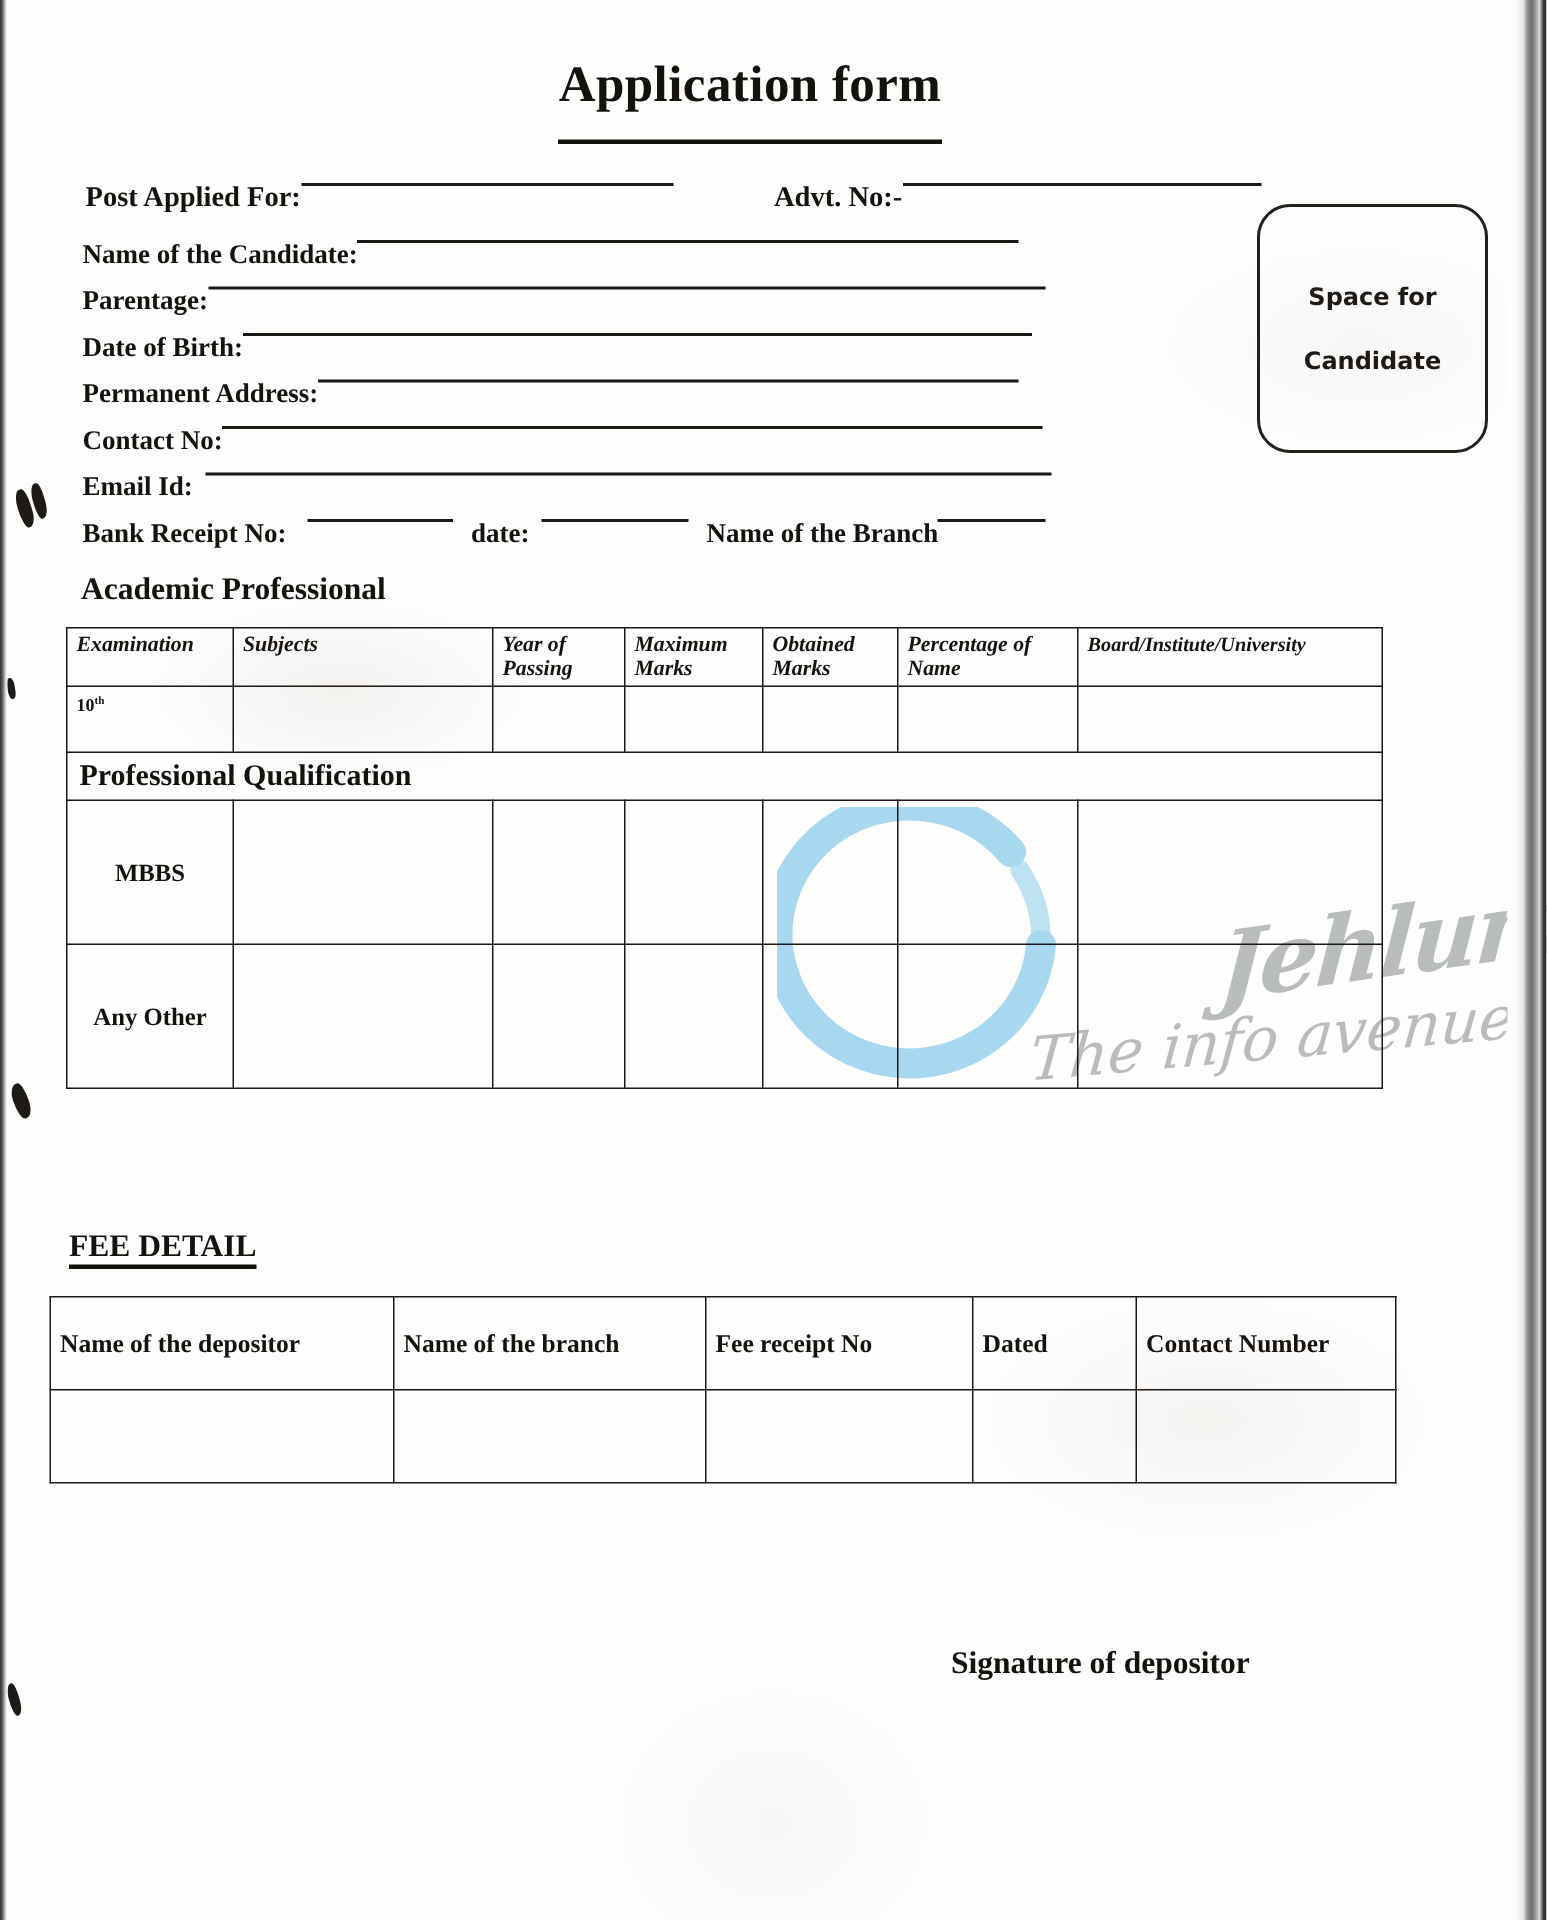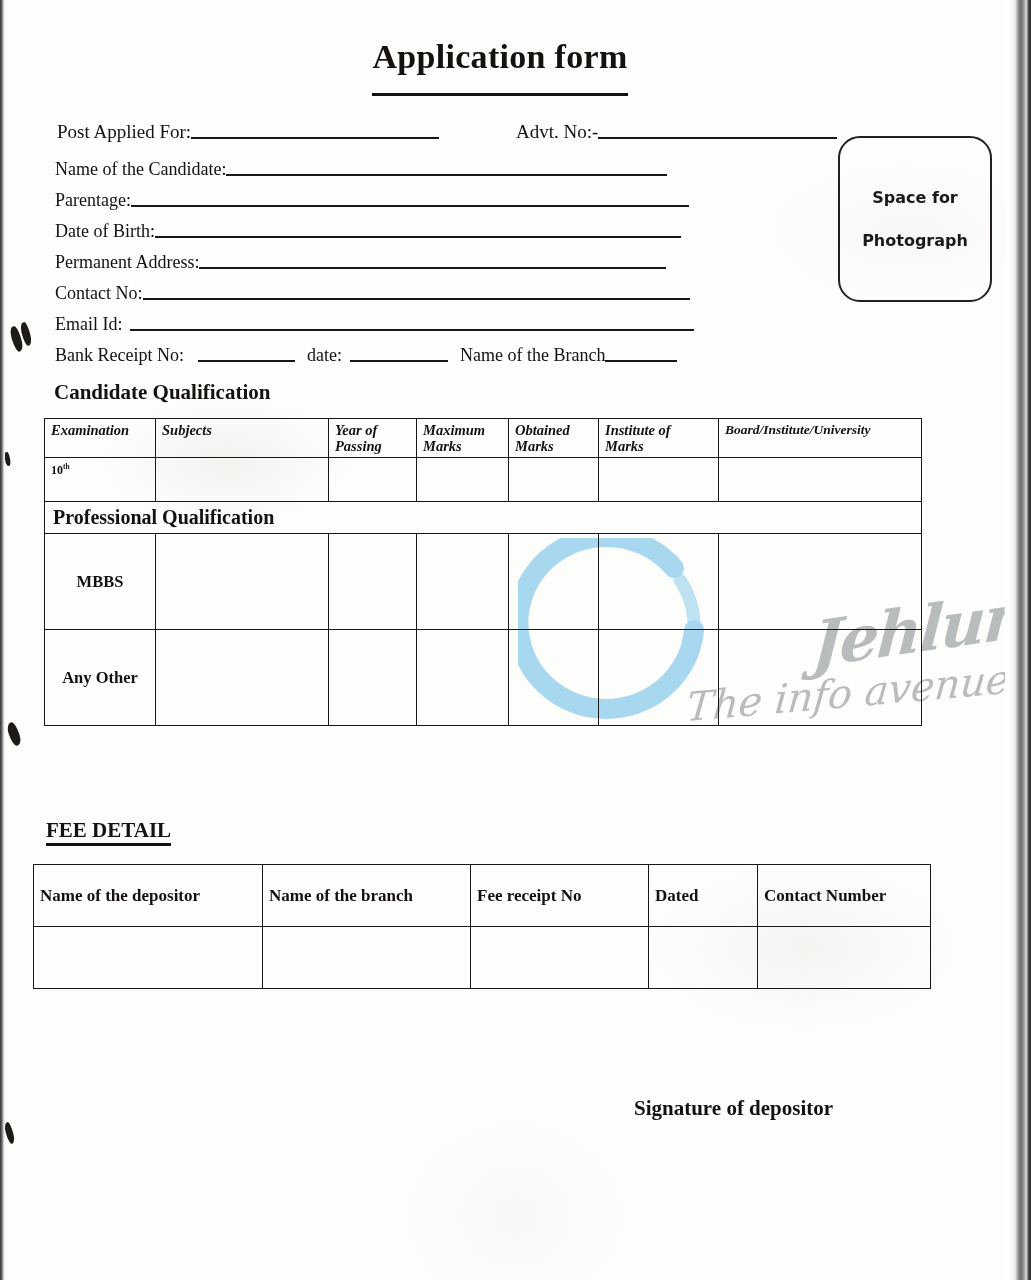--- a/index.html
+++ b/index.html
@@ -92,22 +92,22 @@
     text-align: center;
     font-size: 34px; font-weight: 700;
     letter-spacing: .3px;
   }
   .doc-title span {
     border-bottom: 3px solid #14110f;
     padding-bottom: 18px;
   }
 
   
-  .field { position: absolute; font-weight: 400; white-space: nowrap;
-           display: flex; align-items: flex-end; }
+  .field { position: absolute; font-weight: 700; white-space: nowrap;
+           display: flex; }
   .field .lbl { font-size: 19px; line-height: 1; }
   .field .rule {
     display: inline-block;
     border-bottom: 2.4px solid #1a1715;
     height: 1px;
     margin-bottom: 2px;
   }
   .f-post   { left: 57px;  top: 122px; }
   .f-advt   { left: 516px; top: 122px; }
   .f-name   { left: 55px;  top: 160px; }
@@ -246,43 +246,43 @@
       <span class="lbl">Bank Receipt No:</span>
       <span class="rule" style="width:97px;margin-left:14px"></span>
       <span class="lbl" style="margin-left:12px">date:</span>
       <span class="rule" style="width:98px;margin-left:8px"></span>
       <span class="lbl" style="margin-left:12px">Name of the Branch</span>
       <span class="rule" style="width:72px"></span>
     </div>
 
     <div class="photo-box">
       <div>Space for</div>
-      <div>Photograph</div>
-    </div>
-
-    <div class="sec-head sec-academic">Candidate Qualification</div>
+      <div>Candidate</div>
+    </div>
+
+    <div class="sec-head sec-academic">Academic Professional</div>
 
     <table class="tbl" id="qual-table">
       <colgroup>
         <col style="width:111px">
           <col style="width:173px">
           <col style="width:88px">
         <col style="width:92px">
           <col style="width:90px">
           <col style="width:120px">
         <col style="width:203px">
       </colgroup>
       <thead>
         <tr>
           <th>Examination</th>
           <th>Subjects</th>
           <th>Year of Passing</th>
           <th>Maximum Marks</th>
           <th>Obtained Marks</th>
-          <th>Institute of Marks</th>
+          <th>Percentage of Name</th>
           <th class="hdr-wide">Board/Institute/University</th>
         </tr>
       </thead>
       <tbody>
         <tr class="r-acad">
           <td class="rowlab"><span>10</span><sup>th</sup></td>
           <td></td>
           <td></td>
           <td></td>
           <td></td>

